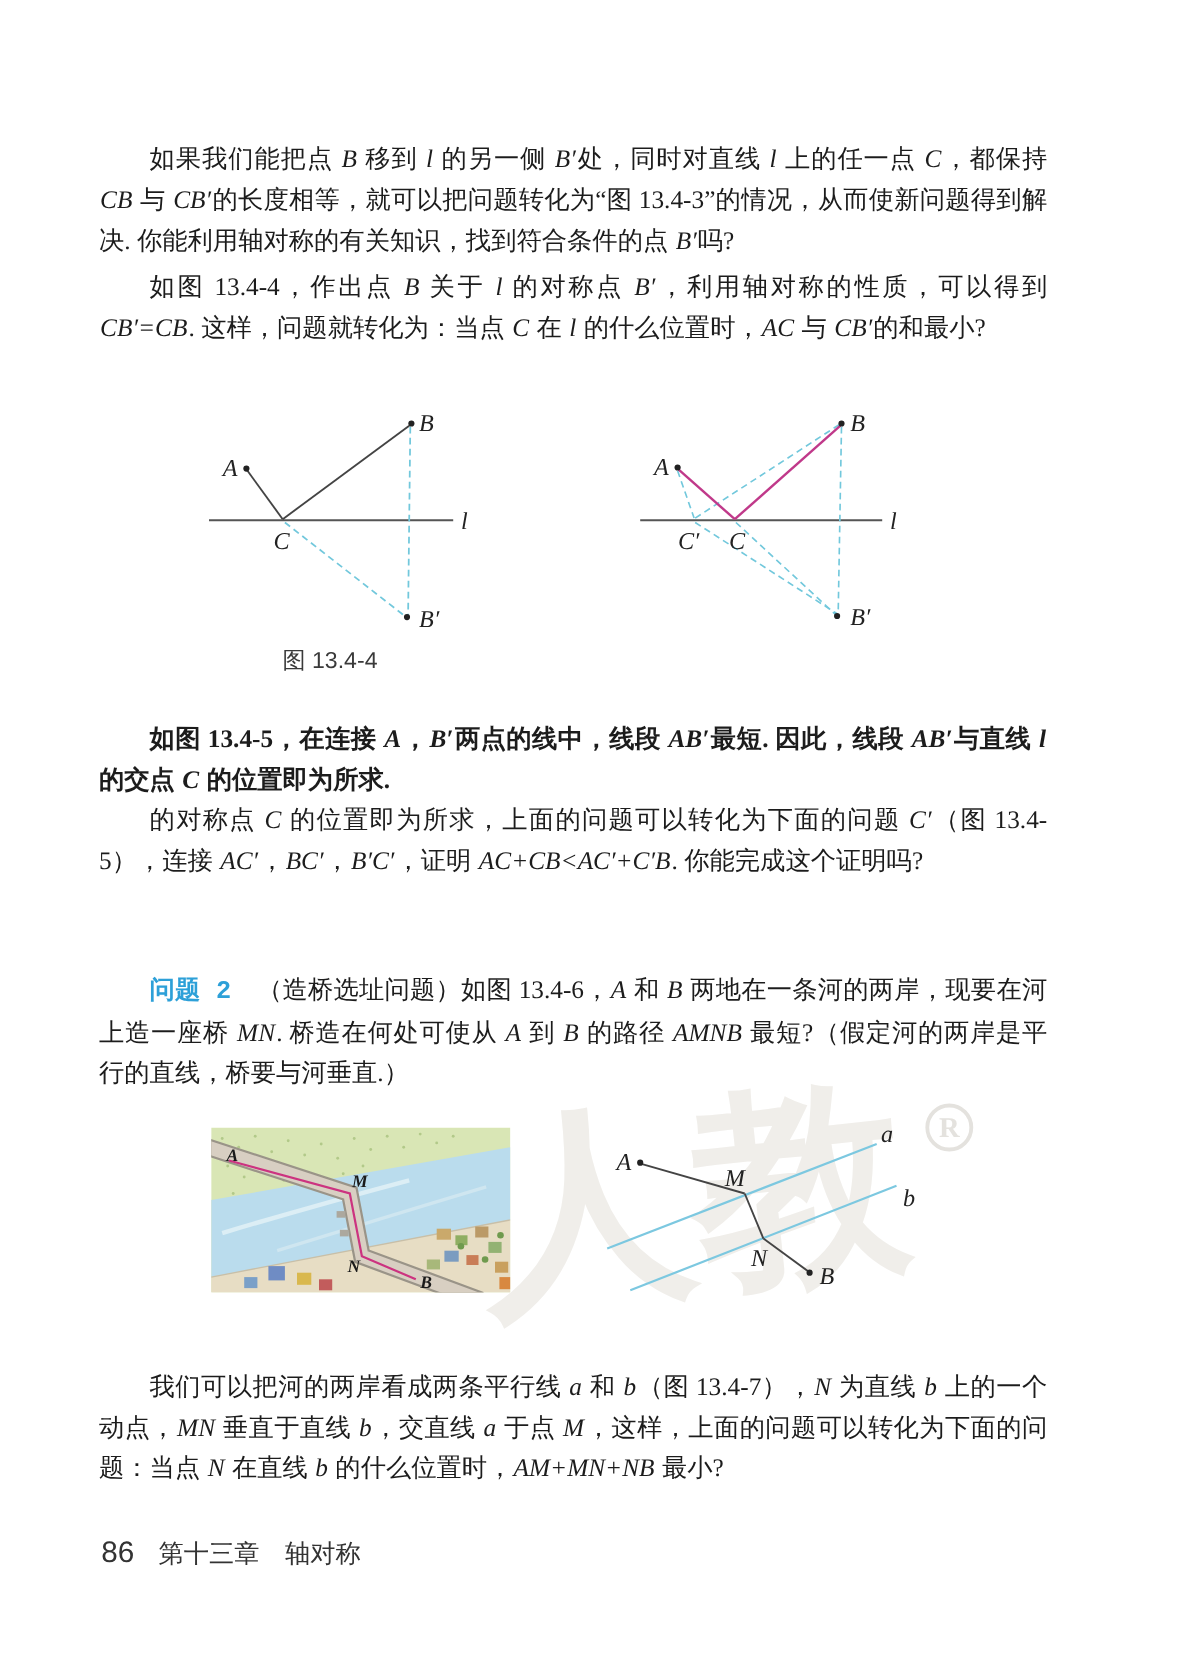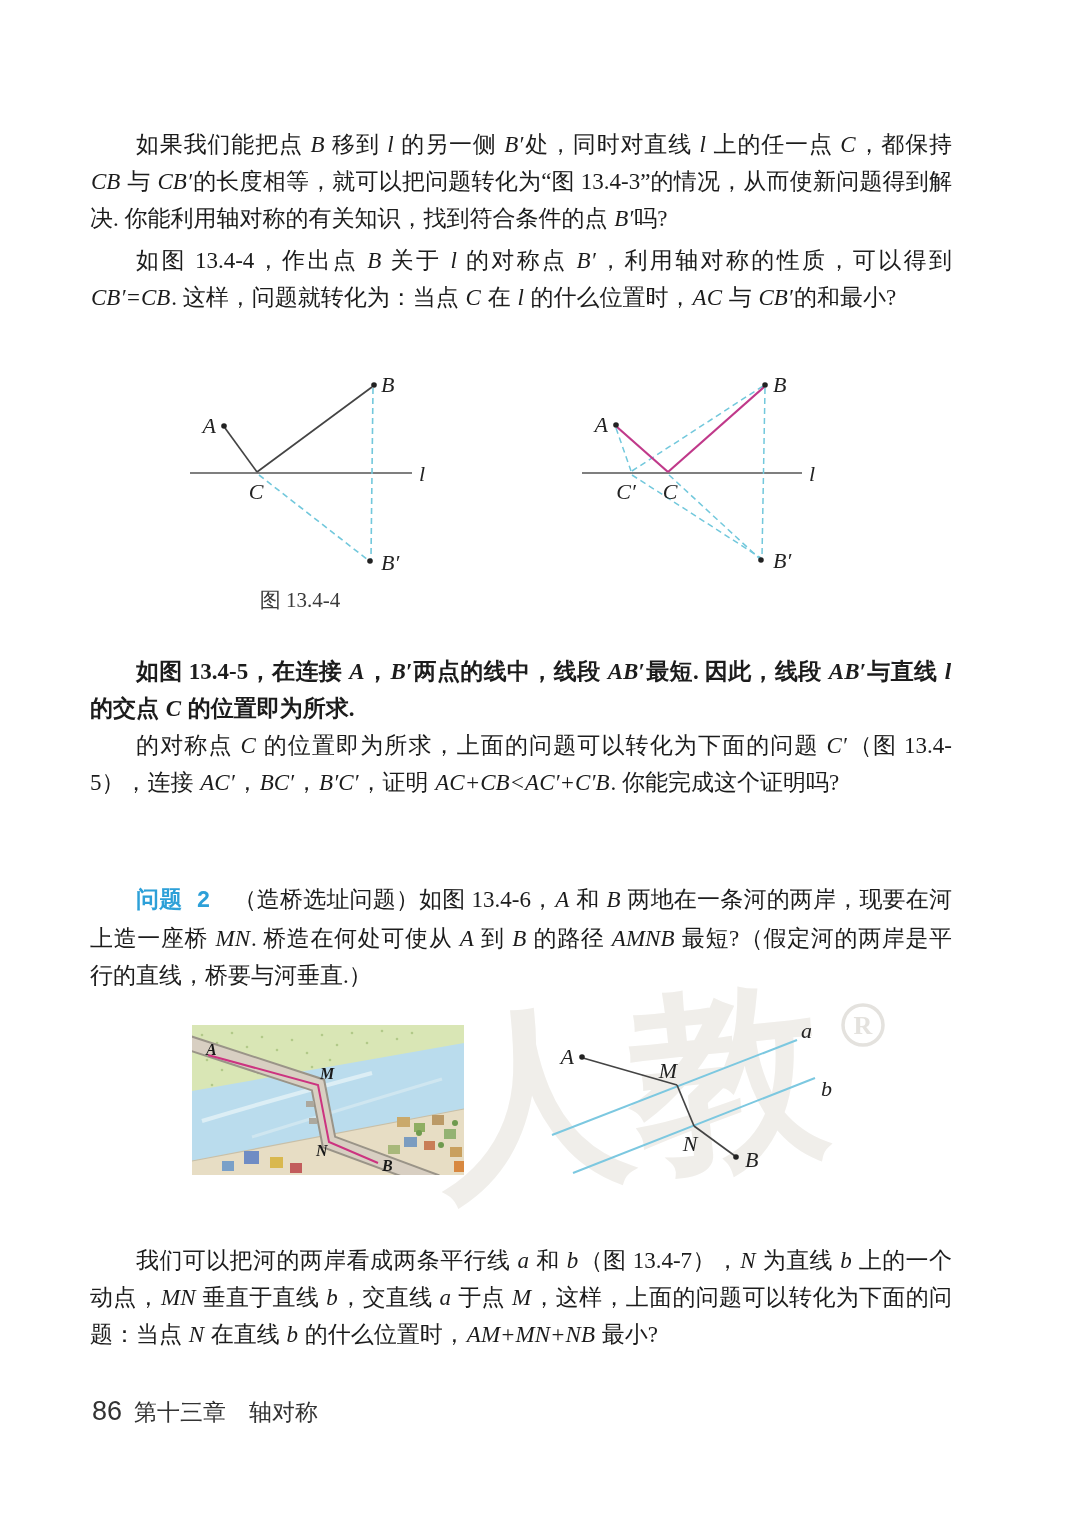--- a/index.html
+++ b/index.html
@@ -4,28 +4,28 @@
 <style>
   html,body{margin:0;padding:0;background:#ffffff;}
   .page{position:relative;width:1080px;height:1526px;background:#ffffff;overflow:hidden;
         font-family:"Liberation Serif","DejaVu Serif",serif;color:#1c1c1c;}
   .para{position:absolute;left:90px;width:862px;font-size:23px;line-height:37px;
         text-align:justify;text-indent:2em;color:#1c1c1c;z-index:3;}
   .para span.m{font-style:italic;font-family:"Liberation Serif","DejaVu Serif",serif;padding:0 1px;}
   .para span.label{color:#2da0d8;font-weight:bold;font-style:normal;
         font-family:Liberation Mono, monospace;}
   .fig-caption{position:absolute;font-size:21px;color:#3a3a3a;text-align:center;z-index:3;
-        font-family:Liberation Serif, serif;}
+        font-family:Liberation Sans, sans-serif;}
   .figsvg{position:absolute;z-index:2;}
   svg text.fl{font-family:"Liberation Serif","DejaVu Serif",serif;font-style:italic;
         font-size:22px;fill:#222;}
   svg text.fl6{font-family:"Liberation Serif","DejaVu Serif",serif;font-style:italic;
         font-size:16px;fill:#1a1a1a;font-weight:bold;}
   .footer{position:absolute;left:92px;top:1396px;display:flex;align-items:baseline;
-        gap:12px;z-index:3;}
+        gap:22px;z-index:3;}
   .footer .pageno{font-size:27px;color:#333;font-family:"Liberation Sans","DejaVu Sans",sans-serif;}
   .footer .chapter{font-size:23px;color:#333;text-align:center;}
   .watermark{position:absolute;left:435px;top:985px;width:480px;height:225px;z-index:1;
         overflow:hidden;pointer-events:none;}
   .watermark .wm-text{font-size:195px;line-height:200px;color:#f0eeea;font-weight:bold;
         transform:rotate(-6deg);font-family:"Liberation Serif","DejaVu Serif",serif;}
   .wm-reg{position:absolute;left:838px;top:1000px;z-index:1;}
 </style>
 </head>
 <body>

